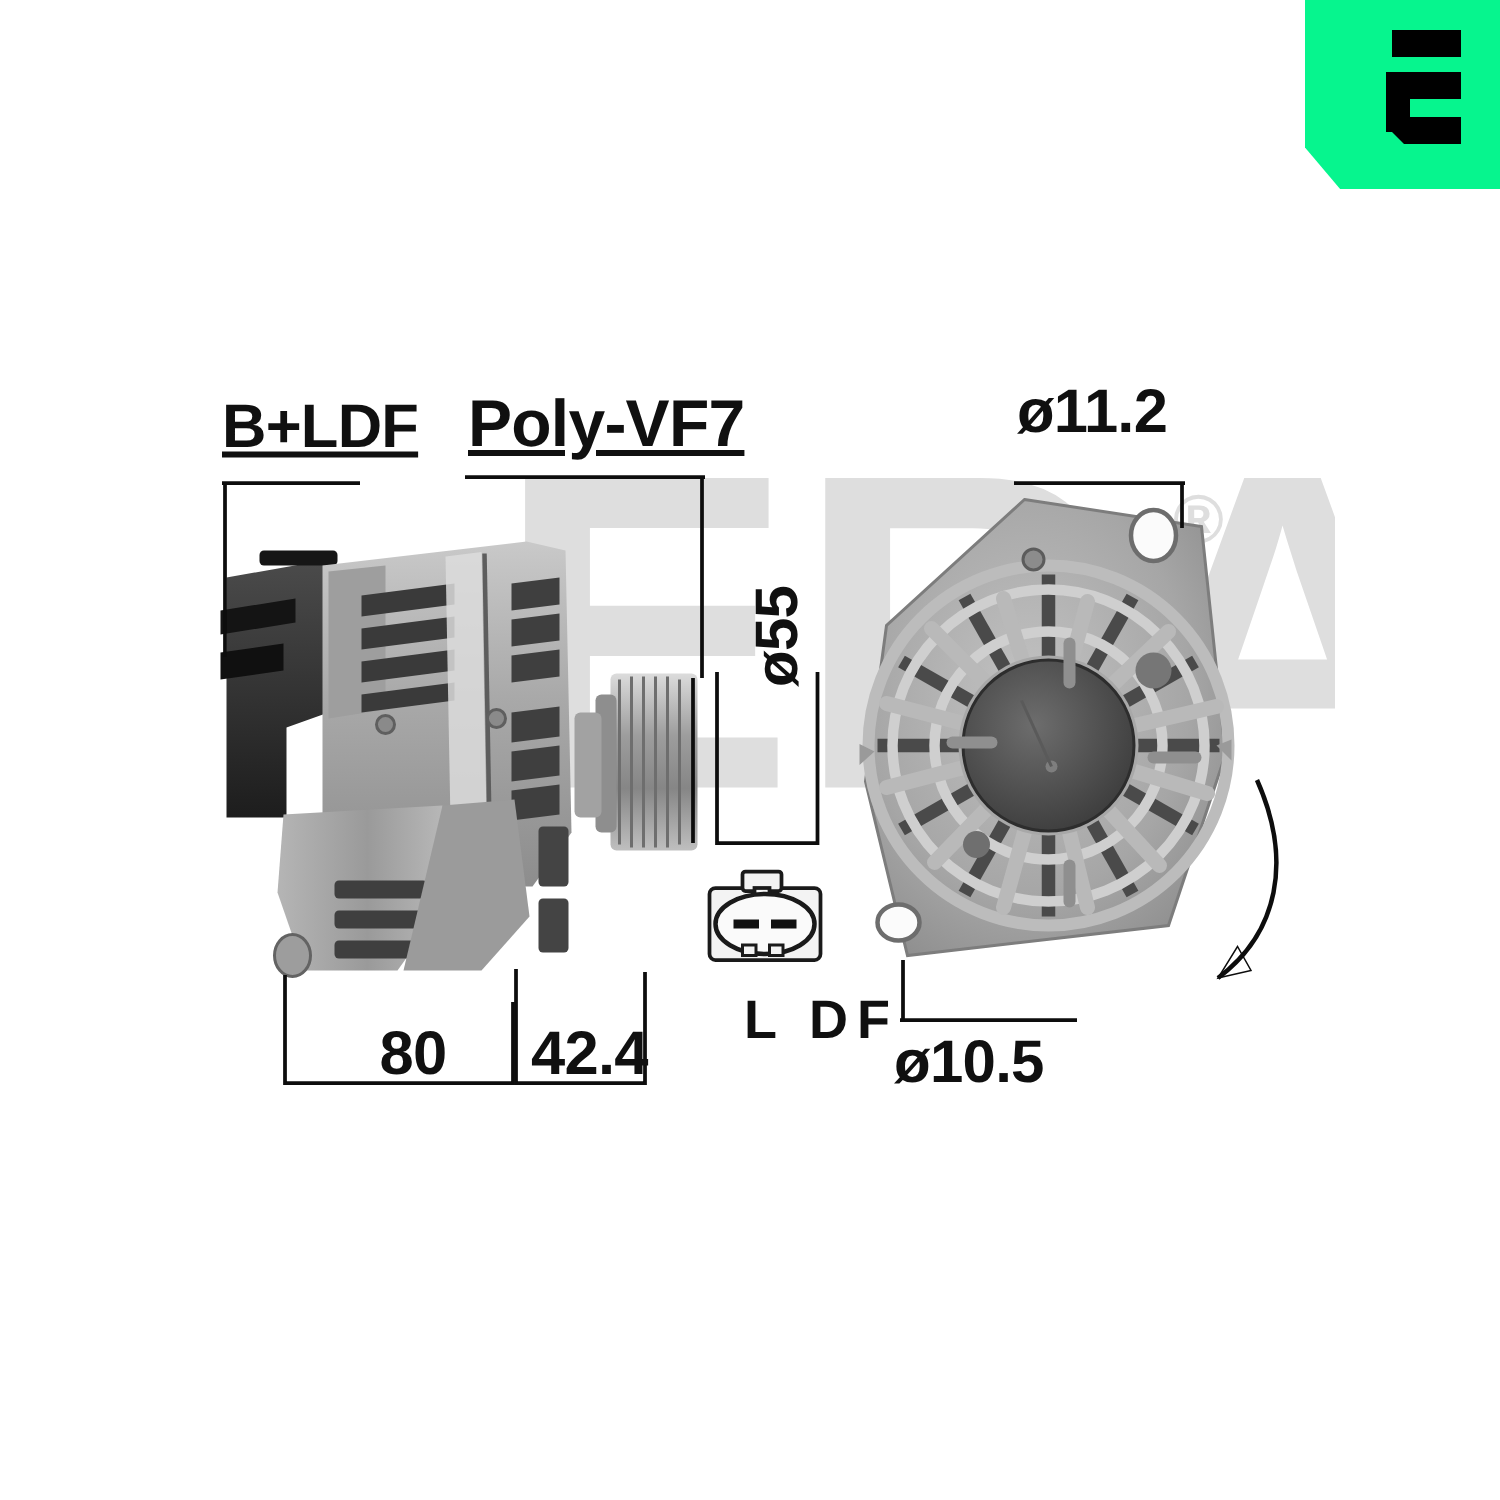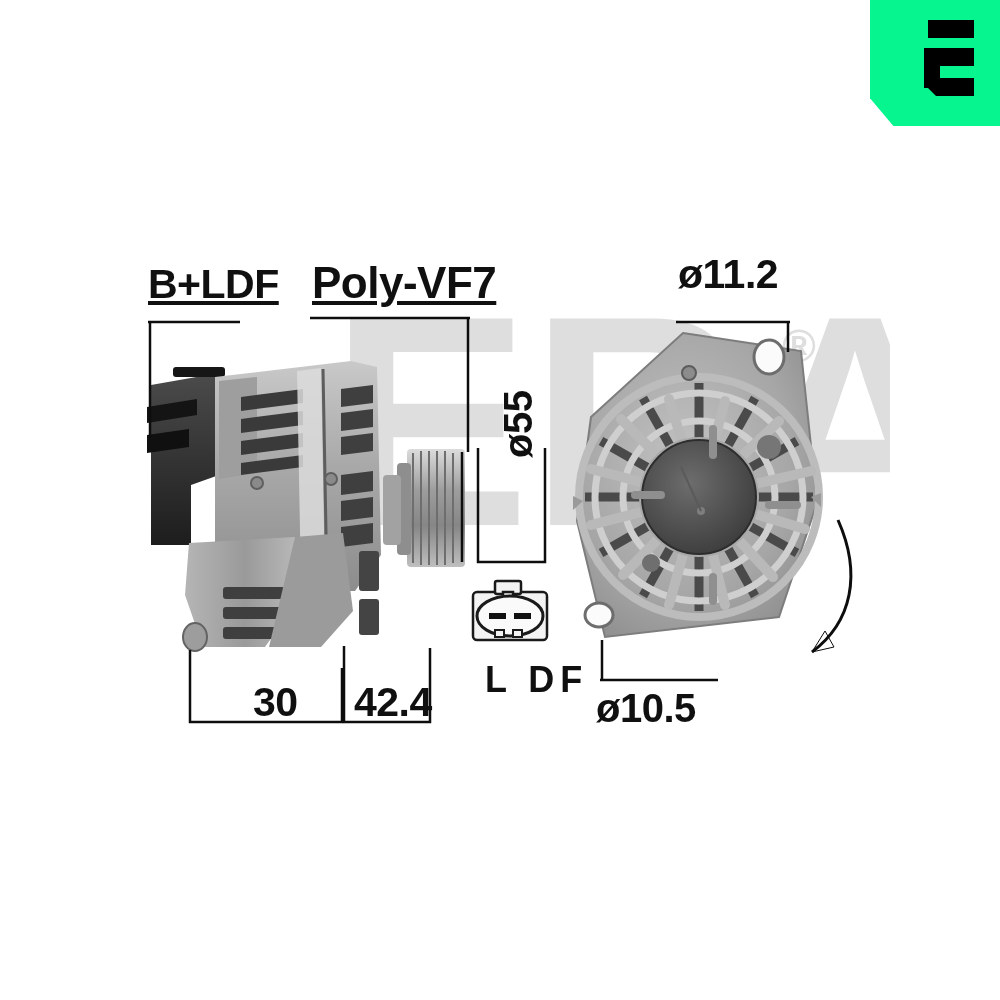--- a/index.html
+++ b/index.html
@@ -22,21 +22,21 @@
 
   
   .tlabel{position:absolute;font-weight:bold;color:#101010;white-space:nowrap;
     letter-spacing:-0.5px;}
   .lbl-bldf{left:148px;top:261px;font-size:41px;text-decoration:underline;}
   .lbl-poly{left:312px;top:258px;font-size:44px;text-decoration:underline;}
   .lbl-d112{left:678px;top:251px;font-size:41px;}
   .lbl-d105{left:596px;top:686px;font-size:40px;}
   .lbl-80  {left:253px;top:679px;font-size:41px;}
   .lbl-515 {left:354px;top:679px;font-size:41px;}
-  .lbl-ldf {left:485px;top:659px;font-size:36px;letter-spacing:6px;}
+  .lbl-ldf {left:496px;top:659px;font-size:36px;letter-spacing:6px;}
   .lbl-d55 {left:496px;top:458px;font-size:40px;
             transform:rotate(-90deg);transform-origin:left top;}
 
   
   .overlay{position:absolute;inset:0;}
   .overlay line,.overlay path,.overlay polyline{stroke:#0d0d0d;fill:none;}
 
   
   .prod{position:absolute;}
 
@@ -256,21 +256,21 @@
       <path d="M838 520 C 862 574, 852 622, 812 652" stroke-width="3"></path>
       <path d="M812 652 l22 -5 l-9 -16 Z" fill="#0d0d0d" stroke="none"></path>
     </g>
   </svg>
 
   <div class="tlabel lbl-bldf">B+LDF</div>
   <div class="tlabel lbl-poly">Poly-VF7</div>
   <div class="tlabel lbl-d112">ø11.2</div>
   <div class="tlabel lbl-d105">ø10.5</div>
   <div class="tlabel lbl-d55">ø55</div>
-  <div class="tlabel lbl-80">30</div>
+  <div class="tlabel lbl-80">80</div>
   <div class="tlabel lbl-515">42.4</div>
   <div class="tlabel lbl-ldf">L  DF</div>
 
   <div class="brand-badge" style="--brand: #06f58e;">
     <svg class="eglyph" viewBox="0 0 58 86">
       <rect x="6" y="0" width="46" height="18" fill="#000"></rect>
       <rect x="2" y="28" width="50" height="18" fill="#000"></rect>
       <rect x="2" y="28" width="16" height="40" fill="#000"></rect>
       <rect x="14" y="58" width="38" height="18" fill="#000"></rect>
       <path d="M2 64 L14 76 L14 64 Z" fill="#000"></path>

